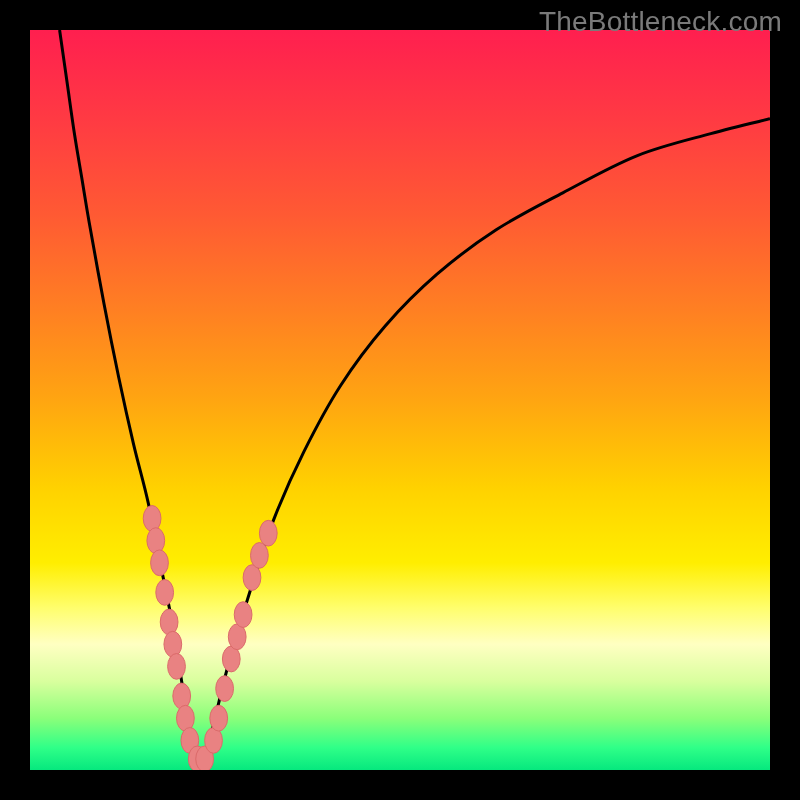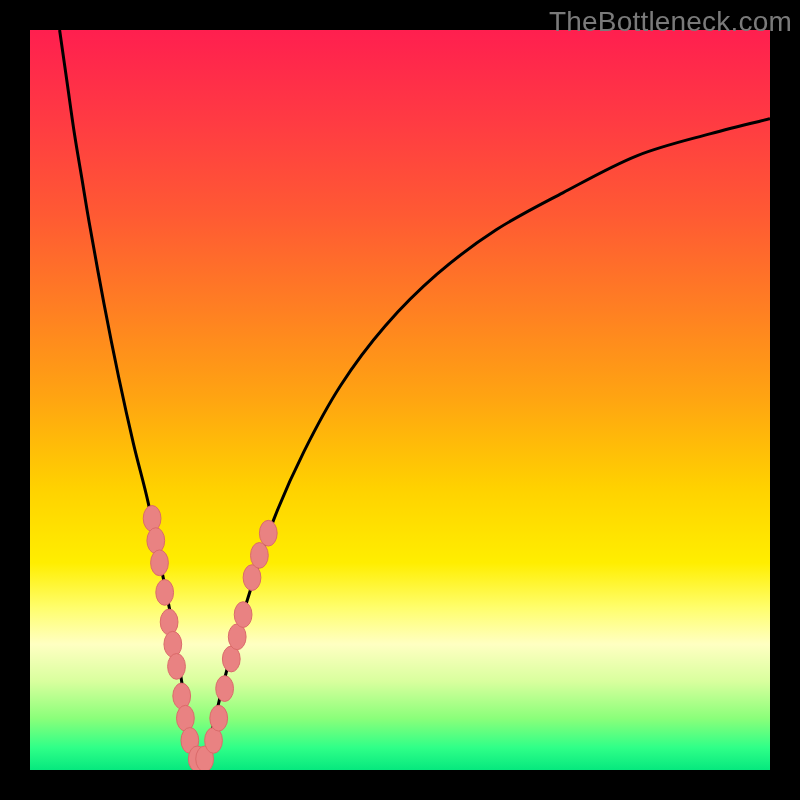--- a/index.html
+++ b/index.html
@@ -34,21 +34,21 @@
   .curve-svg {
     position: absolute;
     left: 0;
     top: 0;
     width: 740px;
     height: 740px;
   }
   .watermark {
     position: absolute;
     top: 6px;
-    right: 8px;
+    right: 18px;
     font-family: Arial, Helvetica, sans-serif;
     font-size: 28px;
     font-weight: 400;
     color: #7a7a7a;
     letter-spacing: 0.2px;
   }
 </style>
 </head>
 <body>
 

